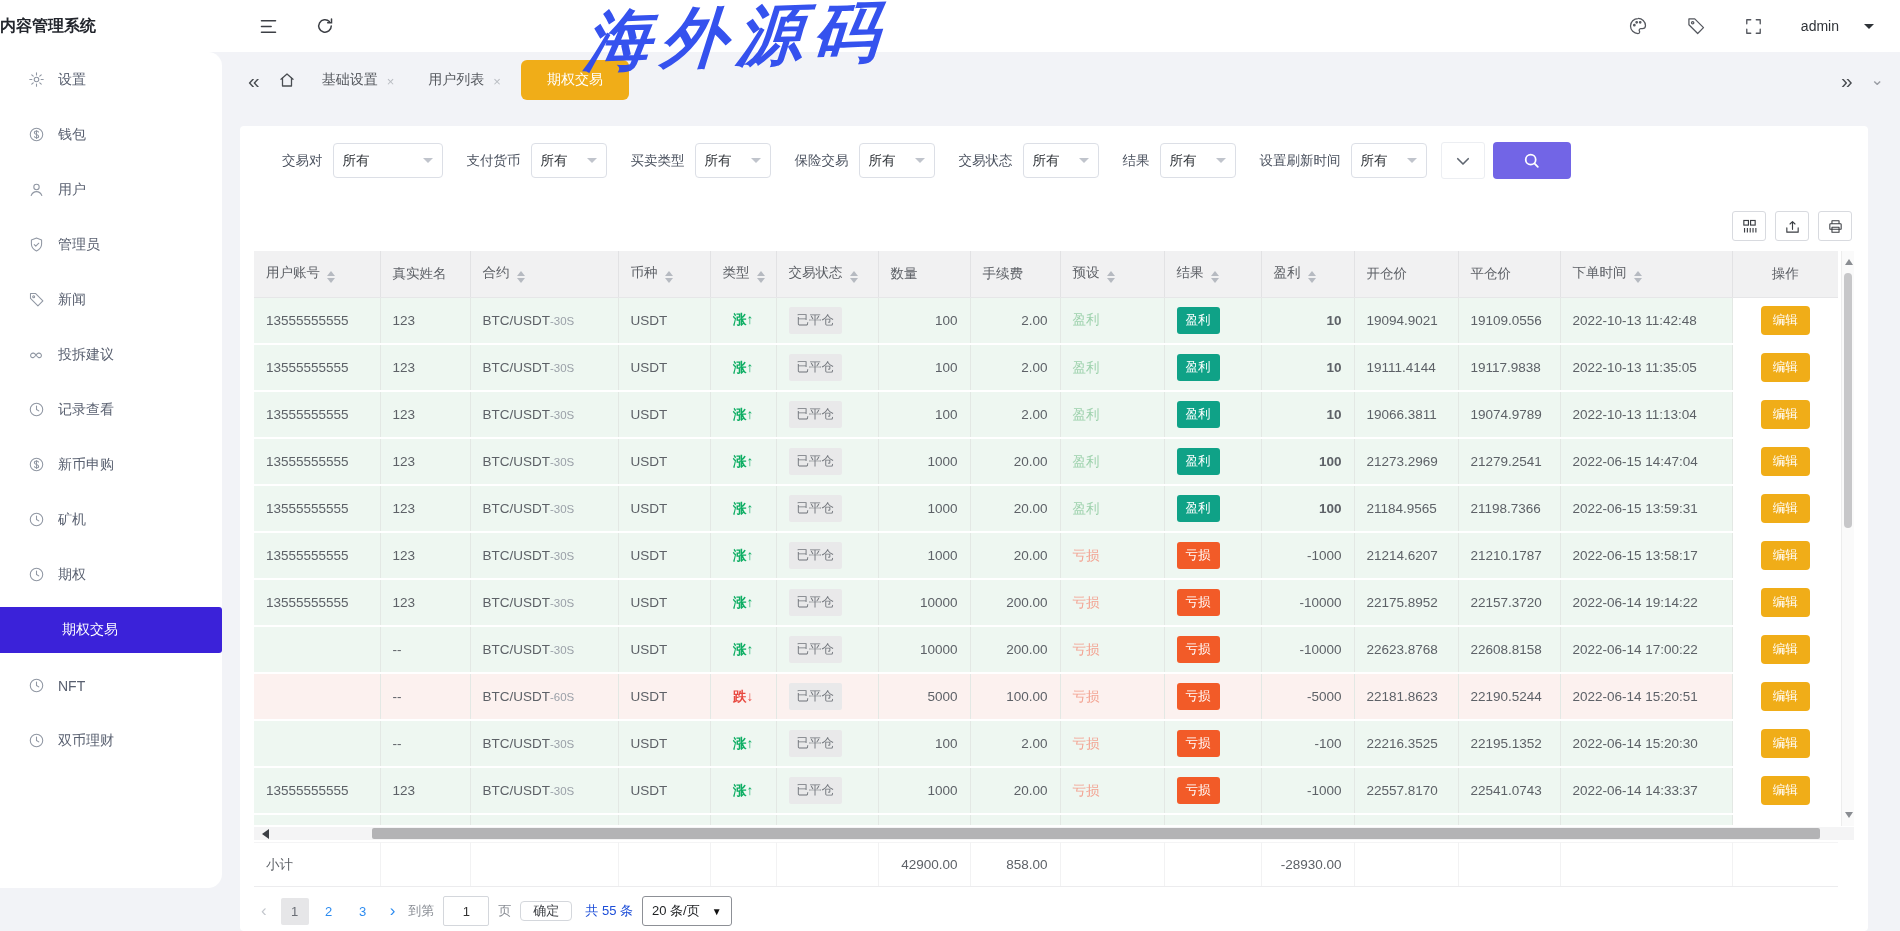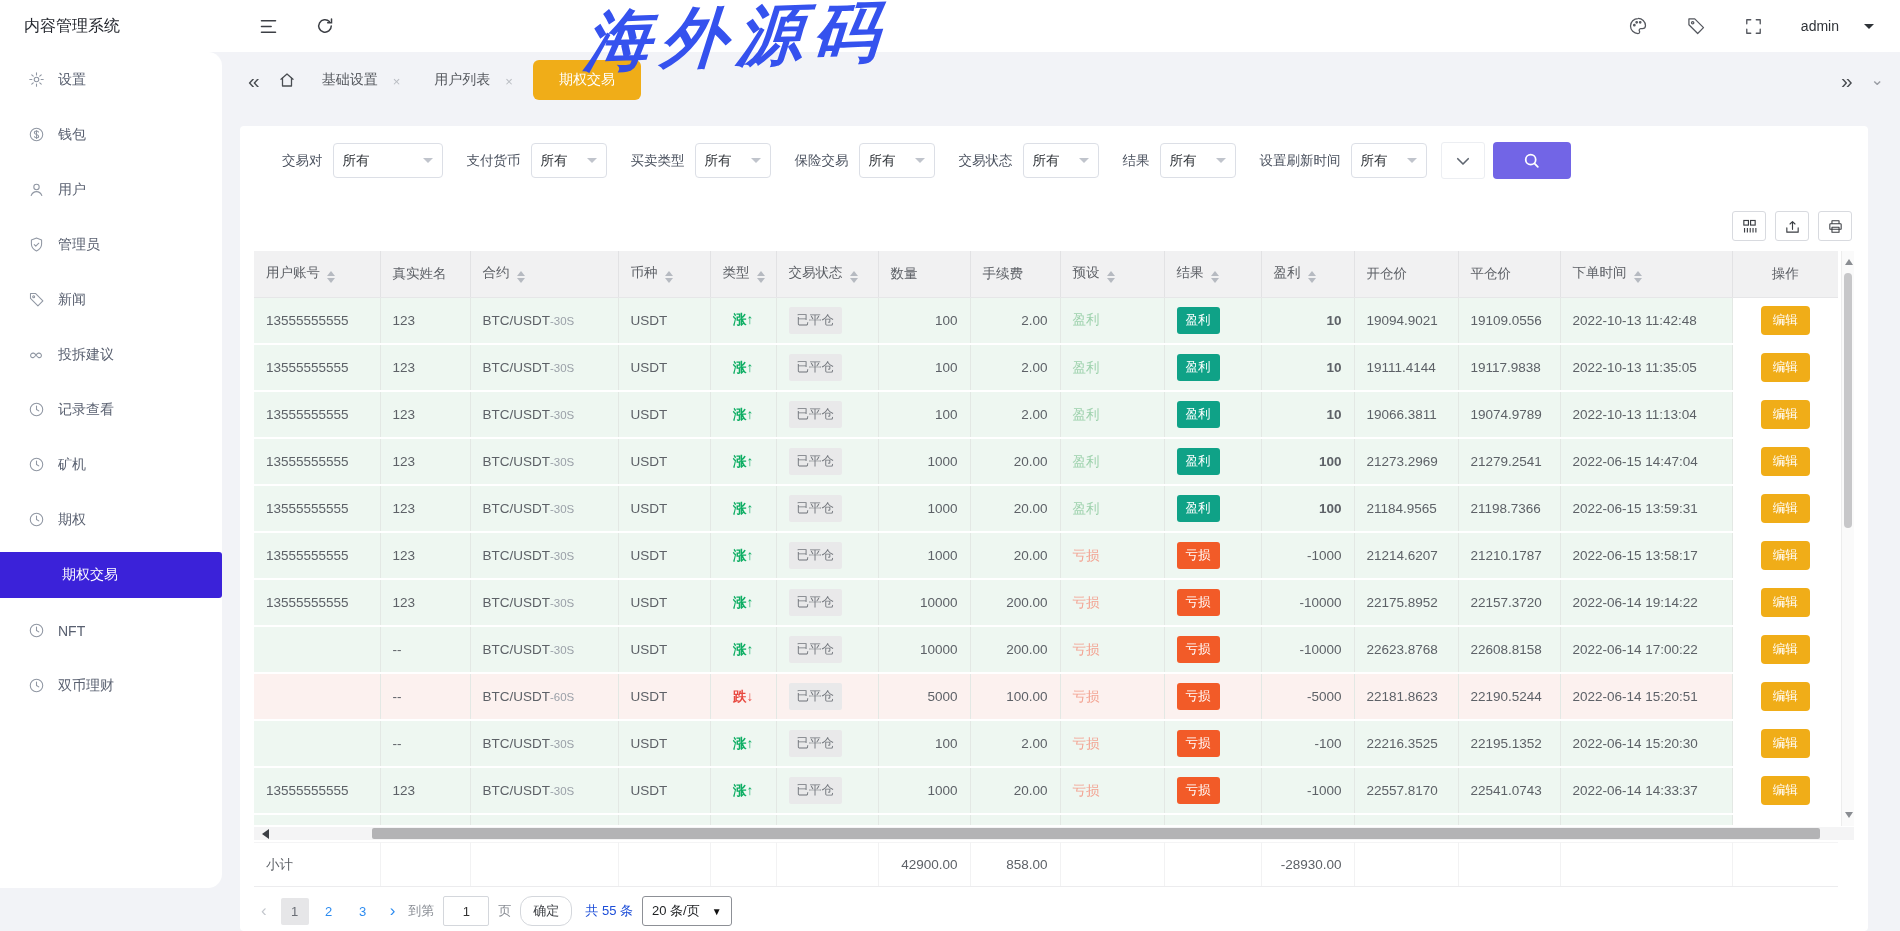--- a/index.html
+++ b/index.html
@@ -8,21 +8,21 @@
     position:relative;overflow:hidden;background:#f2f3f7;
     font-family:"Liberation Sans","DejaVu Sans",sans-serif;color:#333;
     --accent:#7265e6;--menu-active:#3b22d9;--tab-active:#f0ad18;
     --win:#0fa287;--loss:#f25b28;--profit-red:#ee1f25;--up:#0fae64;--down:#e8483f;--edit:#f0ad18;
   }
   svg{display:block}
   button{font-family:inherit}
 
   
   .topbar{position:absolute;top:0;left:0;width:100%;height:52px;background:#fff;display:flex;align-items:center;z-index:3}
-  .app-title{width:222px;padding-left:24px;font-size:16px;font-weight:400;color:#23262d;white-space:nowrap}
+  .app-title{width:222px;font-size:16px;font-weight:700;color:#23262d;white-space:nowrap}
   .hdr-icon{background:none;border:none;color:#3c3f45;margin-left:36px;cursor:pointer;height:22px}
   .hdr-right{margin-left:auto;display:flex;align-items:center;gap:38px;margin-right:26px;color:#54575e}
   .hdr-right .hdr-ic{background:none;border:none;color:#54575e;cursor:pointer;height:20px}
   .admin{display:flex;align-items:center;gap:25px;font-size:14px;color:#2f3338;cursor:pointer}
   .admin .caret{width:0;height:0;border:5px solid transparent;border-top-color:#2f3338;margin-top:5px}
 
   
   .watermark{position:absolute;top:-8px;left:585px;z-index:9;pointer-events:none;
     font-family:"DejaVu Serif","Liberation Serif",serif;font-style:italic;font-weight:700;
     font-size:66px;color:#2b49ee;letter-spacing:10px;transform:rotate(-2deg) skewX(-6deg);opacity:.95}
@@ -32,21 +32,21 @@
   .side-item{height:55px;display:flex;align-items:center;gap:13px;padding-left:27px;font-size:14px;color:#596070;cursor:pointer;white-space:nowrap}
   .side-icon{width:18px;height:18px;color:#9097a3;display:flex;align-items:center;justify-content:center}
   .side-sub{height:46px;padding-left:62px;margin:5px 0}
   .side-sub.active{background:var(--menu-active);color:#fff;border-radius:0 3px 3px 0;font-weight:400}
 
   
   .tabbar{position:absolute;top:52px;left:222px;right:0;height:56px;display:flex;align-items:center;padding:0 16px 0 26px;z-index:1}
   .tab-ctl{font-size:21px;color:#4a4d52;cursor:pointer;letter-spacing:-2px;line-height:1}
   .tab-home{color:#4a4d52;margin:0 12px 0 20px;cursor:pointer}
   #tabs{display:flex;align-items:center;gap:6px}
-  .tab{display:flex;align-items:flex-end;gap:15px;padding:9px 14px;font-size:14px;color:#55585e;cursor:pointer;white-space:nowrap}
+  .tab{display:flex;align-items:flex-end;gap:9px;padding:9px 14px;font-size:14px;color:#55585e;cursor:pointer;white-space:nowrap}
   .tab-close{color:#b9bcc2;font-size:13px;cursor:pointer}
   .tab.active{background:var(--tab-active);color:#fff;border-radius:6px;padding:11px 26px;font-size:14px}
   .tab-right{margin-left:auto;display:flex;align-items:center;gap:18px;color:#4a4d52;font-size:21px}
   .tab-right span{cursor:pointer;line-height:1}
   .tab-right .dim{color:#9b9ea5;font-size:16px}
 
   
   .card{position:absolute;left:240px;top:126px;width:1628px;height:805px;background:#fff;border-radius:4px;padding:0 14px;z-index:1}
 
   
@@ -112,21 +112,21 @@
 
   
   .pager{display:flex;align-items:center;gap:9px;padding:9px 2px;font-size:13px;color:#7d828a}
   .pg-prev{color:#c3c7cd;font-size:17px;padding:0 5px}
   #pages{display:flex;gap:6px}
   .pg-num{min-width:28px;height:27px;display:flex;align-items:center;justify-content:center;color:#2d8cf0;cursor:pointer}
   .pg-num.cur{background:#e6e6e8;color:#6a6e75;border-radius:2px}
   .pg-next{color:#2d8cf0;font-size:17px;padding:0 4px;cursor:pointer}
   .pg-text{color:#8a8e95}
   .pg-input{width:46px;height:30px;border:1px solid #d4d7dc;border-radius:2px;text-align:center;font-size:13px;color:#333;outline:none}
-  .pg-confirm{min-width:52px;height:30px;background:#fff;border:1px solid #d4d7dc;border-radius:12px;font-size:13px;color:#3c3f44;cursor:pointer}
+  .pg-confirm{min-width:52px;height:20px;background:#fff;border:1px solid #d4d7dc;border-radius:4px;font-size:13px;color:#3c3f44;cursor:pointer}
   .pg-total{color:#1d4ed8;margin-left:4px}
   .pg-select{height:30px;border:1px solid #8d9096;border-radius:3px;display:flex;align-items:center;gap:12px;padding:0 9px;color:#1d1f22;background:#fff;cursor:pointer}
   .pg-caret{font-size:10px;color:#111}
 </style>
 </head>
 <body style="--accent: #7265e6; --menu-active: #3b22d9; --tab-active: #f0ad18; --win: #0fa287; --loss: #f25b28; --profit-red: #ee1f25; --up: #0fae64; --down: #e8483f; --edit: #f0ad18;">
 
 <header class="topbar">
   <div class="app-title">内容管理系统</div>
   <button class="hdr-icon">
@@ -225,20 +225,29 @@
     <span class="side-label">投拆建议</span>
   </div>
       <div class="side-item">
     <span class="side-icon">
           <svg viewBox="0 0 24 24" width="17" height="17" fill="none" stroke="currentColor" stroke-width="1.5" stroke-linecap="round" stroke-linejoin="round">
             <circle cx="12" cy="12" r="8.8"></circle>
             <path d="M12 7.2v4.8l3.2 2"></path>
           </svg>
         </span>
     <span class="side-label">记录查看</span>
+  </div>
+      <div class="side-item">
+    <span class="side-icon">
+          <svg viewBox="0 0 24 24" width="17" height="17" fill="none" stroke="currentColor" stroke-width="1.5" stroke-linecap="round" stroke-linejoin="round">
+            <circle cx="12" cy="12" r="8.8"></circle>
+            <path d="M12 6.5v11M14.8 8.6c-.6-1-1.6-1.6-2.8-1.6-1.7 0-3 .9-3 2.4 0 3.2 6 1.7 6 4.9 0 1.5-1.3 2.4-3 2.4-1.4 0-2.5-.6-3-1.7"></path>
+          </svg>
+        </span>
+    <span class="side-label">新币申购</span>
   </div>
       <div class="side-item">
     <span class="side-icon">
           <svg viewBox="0 0 24 24" width="17" height="17" fill="none" stroke="currentColor" stroke-width="1.5" stroke-linecap="round" stroke-linejoin="round">
             <circle cx="12" cy="12" r="8.8"></circle>
             <path d="M12 7.2v4.8l3.2 2"></path>
           </svg>
         </span>
     <span class="side-label">矿机</span>
   </div>

